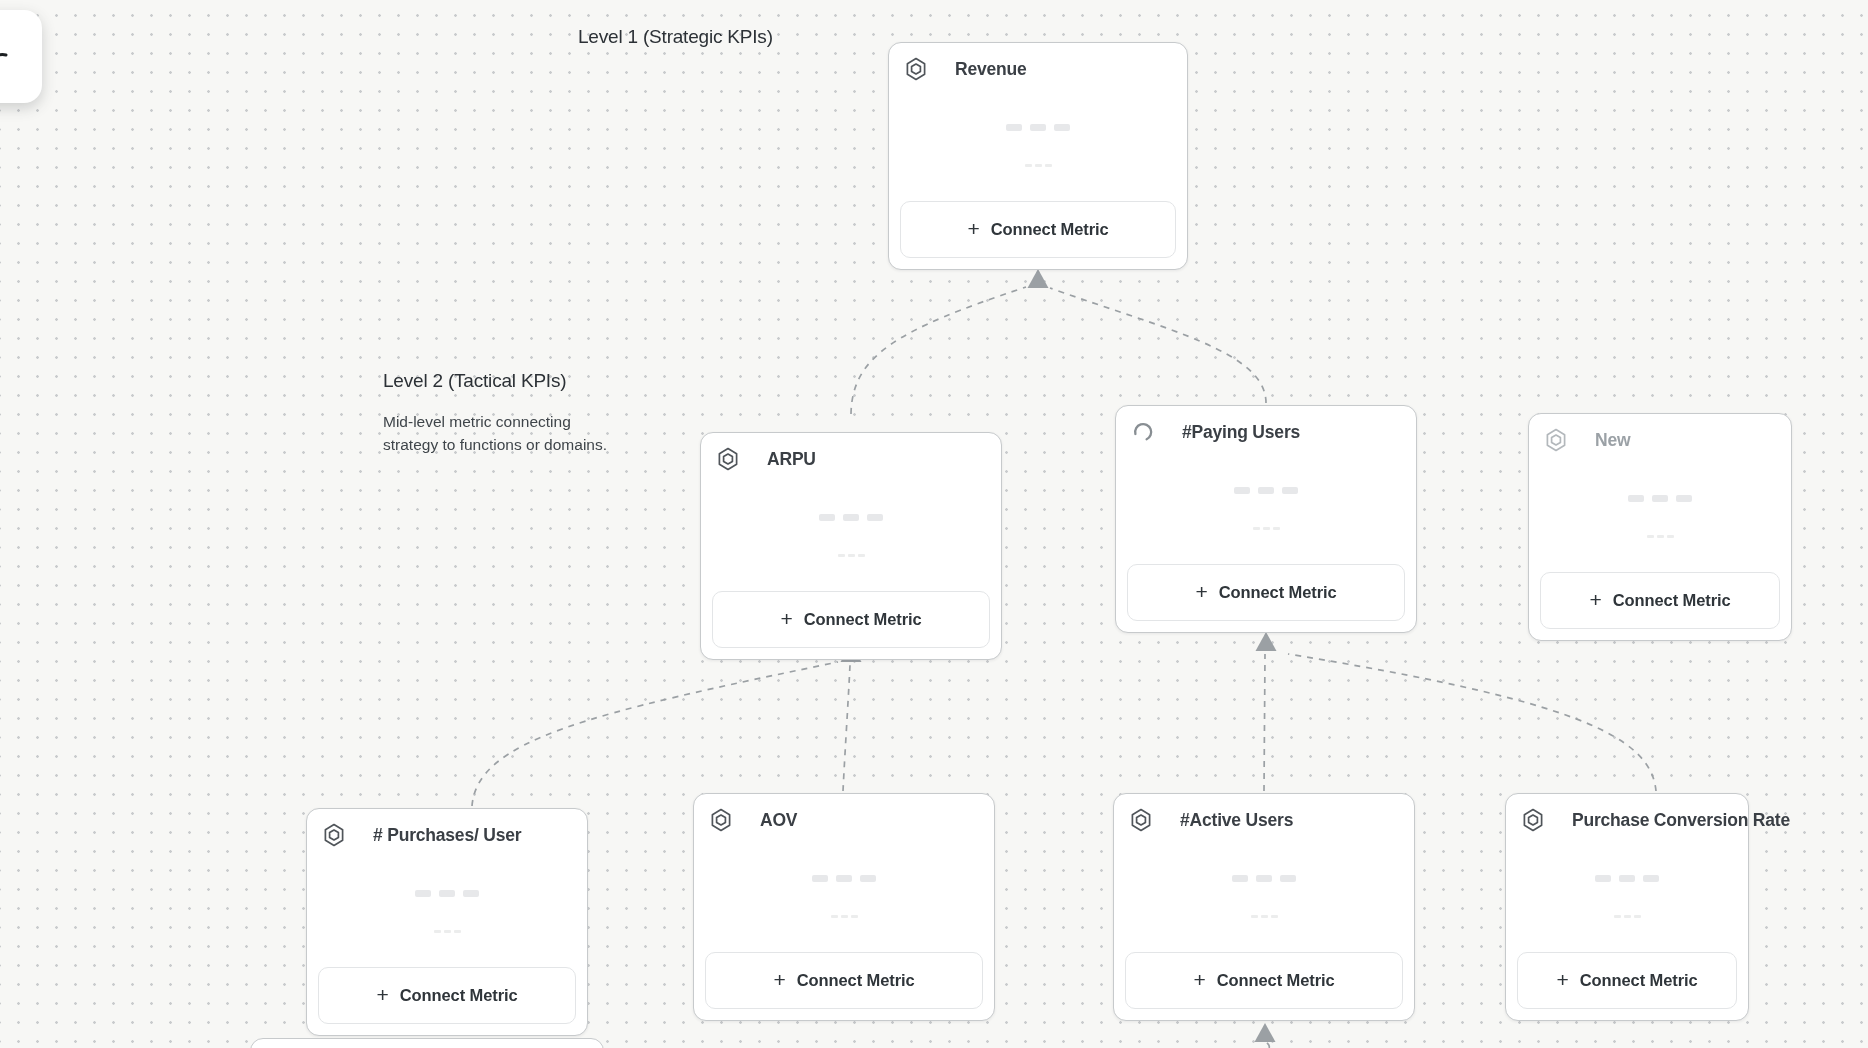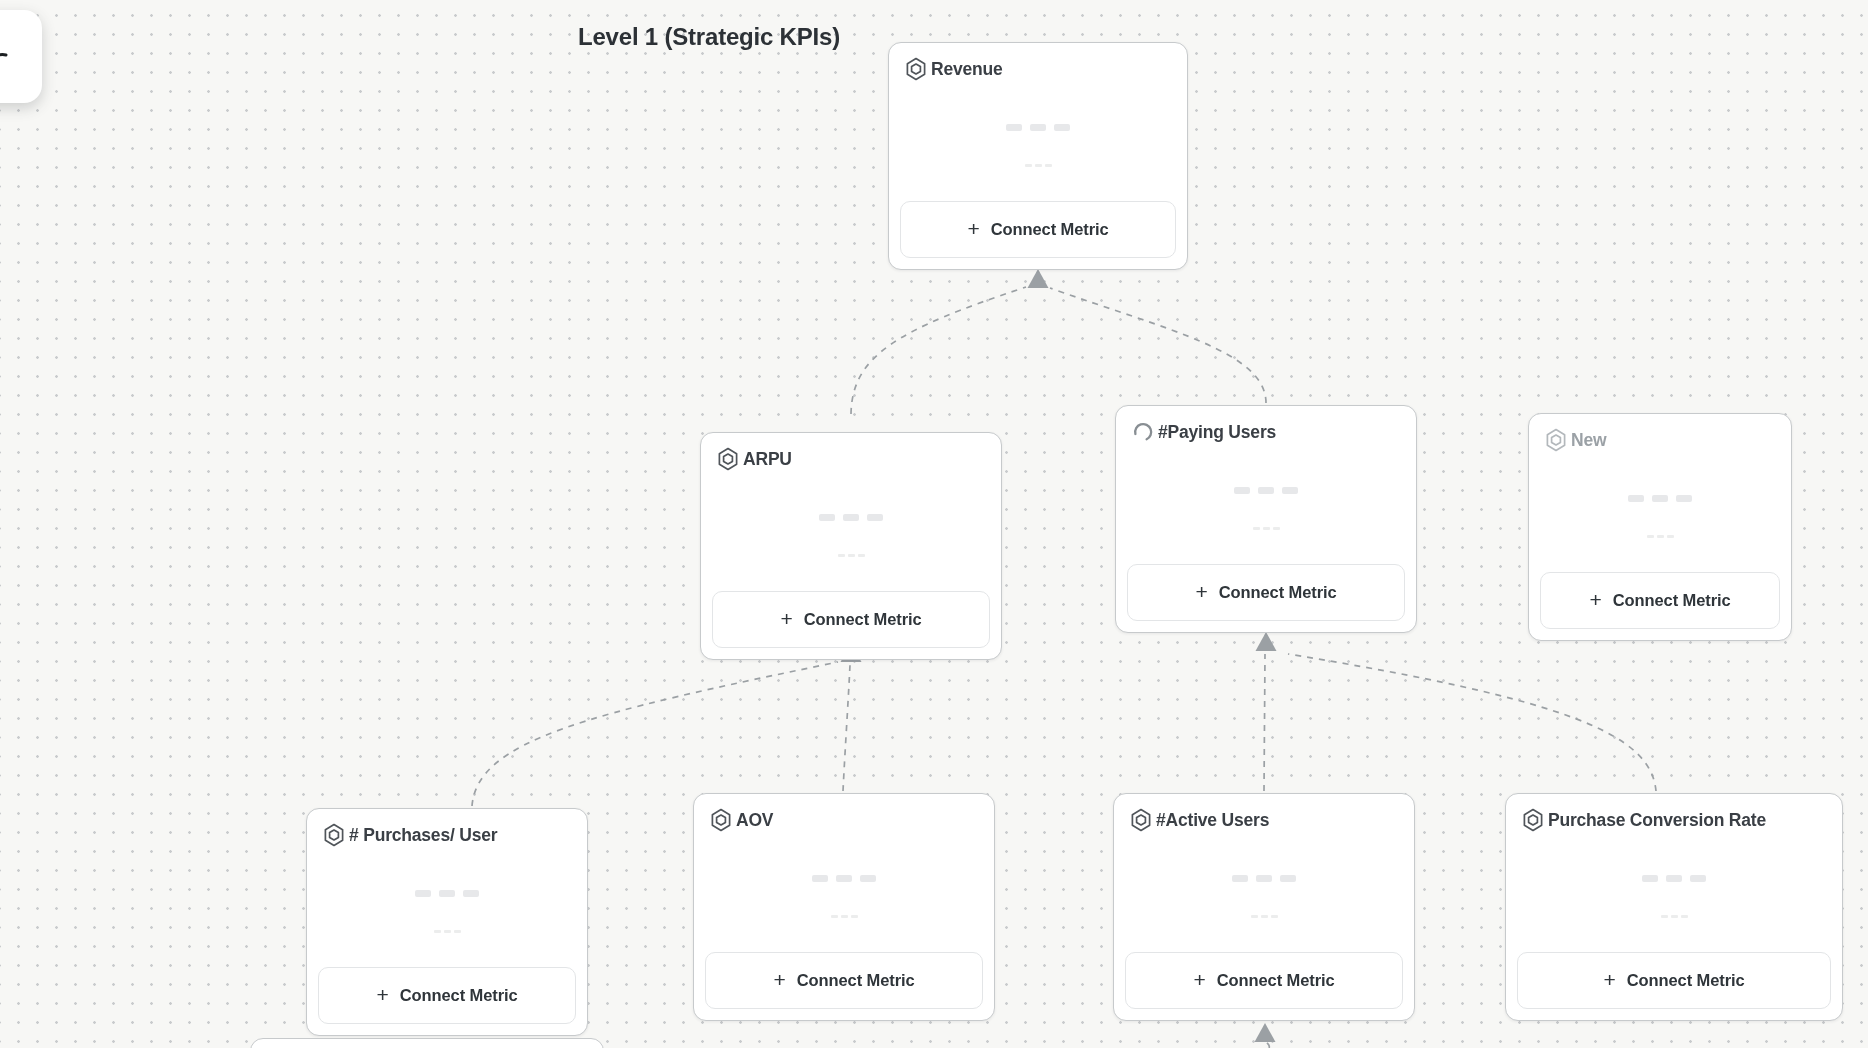--- a/index.html
+++ b/index.html
@@ -14,32 +14,32 @@
     background-color:#f7f7f5;
     background-image:radial-gradient(circle,#c9cbcd 1.2px,transparent 1.5px);
     background-size:19px 19px;
     background-position:9px 6px;
   }
   .edges{position:absolute;left:0;top:0;width:1868px;height:1048px;pointer-events:none;}
   .edges path{fill:none;stroke:#9ba0a4;stroke-width:1.7;stroke-dasharray:6 6;}
   .edges polygon{fill:#9ba0a4;stroke:none;}
 
   .level-label{position:absolute;color:#2e3338;}
-  .level-title{font-size:24px;font-weight:bold;letter-spacing:-0.2px;line-height:26px;color:#2c3136;}
+  .level-title{font-size:19px;font-weight:normal;letter-spacing:-0.2px;line-height:26px;color:#2c3136;}
   .level-desc{margin-top:16px;font-size:15.5px;line-height:23px;color:#3f454a;}
 
   .card{
     position:absolute;
     background:#ffffff;
     border:1px solid #c7cacc;
     border-radius:13px;
     box-shadow:0 1px 3px rgba(40,44,48,0.08);
     box-sizing:border-box;
   }
-  .card-head{position:absolute;left:16px;top:14px;display:flex;align-items:center;gap:4px;}
+  .card-head{position:absolute;left:16px;top:14px;display:flex;align-items:center;gap:28px;}
   .hex-icon{width:22px;height:24px;display:inline-flex;align-items:center;justify-content:center;}
   .card-title{font-size:17.5px;font-weight:bold;color:#3a3f45;letter-spacing:-0.2px;white-space:nowrap;}
   .card.muted .card-title{color:#9ba1a6;}
 
   .skeleton{position:absolute;left:0;right:0;top:0;height:100%;pointer-events:none;}
   .sk-row1{position:absolute;top:81px;left:0;right:0;display:flex;justify-content:center;gap:8px;}
   .sk-row1 i{display:block;width:16px;height:7px;border-radius:2px;background:#e7e8ea;}
   .sk-row2{position:absolute;top:121px;left:0;right:0;display:flex;justify-content:center;gap:3px;}
   .sk-row2 i{display:block;width:7px;height:2.5px;border-radius:1px;background:#eceded;}
 
@@ -92,20 +92,27 @@
   <div class="toolbar-fragment">
     <svg width="82" height="93" viewBox="0 0 82 93">
       <path d="M30 51 q7 -8 16 -6" fill="none" stroke="#1c1f22" stroke-width="3" stroke-linecap="round"></path>
     </svg>
   </div>
 
   <div class="level-label" style="left:578px;top:24px;">
     <div class="level-title">Level 1 (Strategic KPIs)</div>
   </div>
 
+  <div class="level-label" style="left:383px;top:368px;">
+    <div class="level-title">Level 2 (Tactical KPIs)</div>
+    <div class="level-desc">
+      <div>Mid-level metric connecting</div>
+      <div>strategy to functions or domains.</div>
+    </div>
+  </div>
 
 
   <div class="card" style="left:888px;top:42px;width:300px;height:228px;">
     <div class="card-head">
       <span class="hex-icon">
           <svg width="22" height="24" viewBox="0 0 22 24">
     <polygon points="11,1.6 19.6,6.7 19.6,17.3 11,22.4 2.4,17.3 2.4,6.7" fill="none" stroke="#50555a" stroke-width="1.7" stroke-linejoin="round"></polygon>
     <polygon points="11,7 15.4,9.6 15.4,14.4 11,17 6.6,14.4 6.6,9.6" fill="none" stroke="#50555a" stroke-width="1.7" stroke-linejoin="round"></polygon>
   </svg>
         </span>
@@ -282,21 +289,21 @@
           <i></i>
           <i></i>
           <i></i>
         </div>
     </div>
     <button class="connect-btn">
       <span class="plus">+</span>
       <span class="lbl">Connect Metric</span>
     </button>
     </div>
-  <div class="card" style="left:1505px;top:793px;width:338px;height:228px;">
+  <div class="card" style="left:1505px;top:793px;width:244px;height:228px;">
     <div class="card-head">
       <span class="hex-icon">
           <svg width="22" height="24" viewBox="0 0 22 24">
     <polygon points="11,1.6 19.6,6.7 19.6,17.3 11,22.4 2.4,17.3 2.4,6.7" fill="none" stroke="#50555a" stroke-width="1.7" stroke-linejoin="round"></polygon>
     <polygon points="11,7 15.4,9.6 15.4,14.4 11,17 6.6,14.4 6.6,9.6" fill="none" stroke="#50555a" stroke-width="1.7" stroke-linejoin="round"></polygon>
   </svg>
         </span>
       <span class="card-title">Purchase Conversion Rate</span>
     </div>
     <div class="skeleton">

